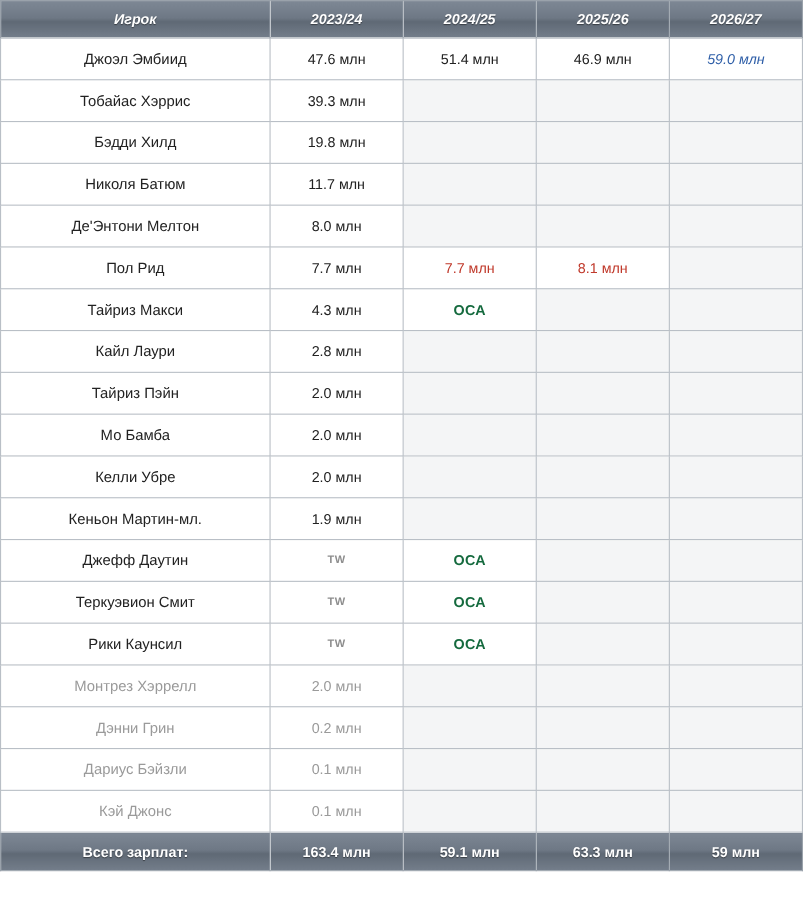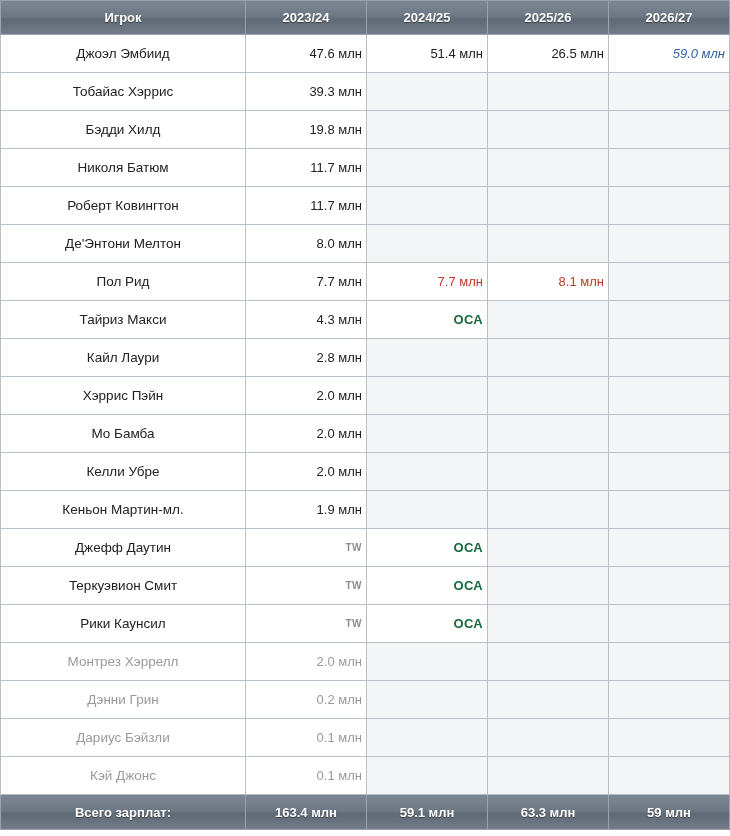--- a/index.html
+++ b/index.html
@@ -36,36 +36,36 @@
   }
   
   #salary-table thead th {
     background: linear-gradient(to bottom, #7d8794 0%, #6e7885 45%, #5f6975 55%, #747e8b 100%);
     color: #ffffff;
     font-weight: bold;
     font-size: 13px;
     height: 34px;
     border: 1px solid #9aa2ab;
     text-shadow: 0 1px 1px rgba(0,0,0,0.45);
+    font-style: italic;
   }
   
   #salary-table td.name {
     text-align: center;
     font-size: 13.5px;
     color: #222222;
     margin-top: 36px;
   }
   #salary-table td.name.muted {
     color: #9a9a9a;
   }
   
   #salary-table td.val {
     font-size: 13px;
     color: #222222;
-    text-align: right;
   }
   #salary-table td.val.muted {
     color: #9a9a9a;
   }
   #salary-table td.val.blue {
     color: #2f5fa8;
     font-style: italic;
   }
   #salary-table td.val.red {
     color: #c0392b;
@@ -113,46 +113,39 @@
       <th>2024/25</th>
       <th>2025/26</th>
       <th>2026/27</th>
     </tr>
   </thead>
   <tbody id="table-body">
       <tr>
         <td class="name">Джоэл Эмбиид</td>
         <td class="val">47.6 млн</td>
         <td class="val">51.4 млн</td>
-        <td class="val">26.5 млн</td>
+        <td class="val">46.9 млн</td>
         <td class="val blue">59.0 млн</td>
       </tr>
       <tr>
         <td class="name">Тобайас Хэррис</td>
         <td class="val">39.3 млн</td>
         <td class="empty"></td>
         <td class="empty"></td>
         <td class="empty"></td>
       </tr>
       <tr>
         <td class="name">Бэдди Хилд</td>
         <td class="val">19.8 млн</td>
         <td class="empty"></td>
         <td class="empty"></td>
         <td class="empty"></td>
       </tr>
       <tr>
         <td class="name">Николя Батюм</td>
-        <td class="val">11.7 млн</td>
-        <td class="empty"></td>
-        <td class="empty"></td>
-        <td class="empty"></td>
-      </tr>
-      <tr>
-        <td class="name">Роберт Ковингтон</td>
         <td class="val">11.7 млн</td>
         <td class="empty"></td>
         <td class="empty"></td>
         <td class="empty"></td>
       </tr>
       <tr>
         <td class="name">Де'Энтони Мелтон</td>
         <td class="val">8.0 млн</td>
         <td class="empty"></td>
         <td class="empty"></td>
@@ -173,21 +166,21 @@
         <td class="empty"></td>
       </tr>
       <tr>
         <td class="name">Кайл Лаури</td>
         <td class="val">2.8 млн</td>
         <td class="empty"></td>
         <td class="empty"></td>
         <td class="empty"></td>
       </tr>
       <tr>
-        <td class="name">Хэррис Пэйн</td>
+        <td class="name">Тайриз Пэйн</td>
         <td class="val">2.0 млн</td>
         <td class="empty"></td>
         <td class="empty"></td>
         <td class="empty"></td>
       </tr>
       <tr>
         <td class="name">Мо Бамба</td>
         <td class="val">2.0 млн</td>
         <td class="empty"></td>
         <td class="empty"></td>

